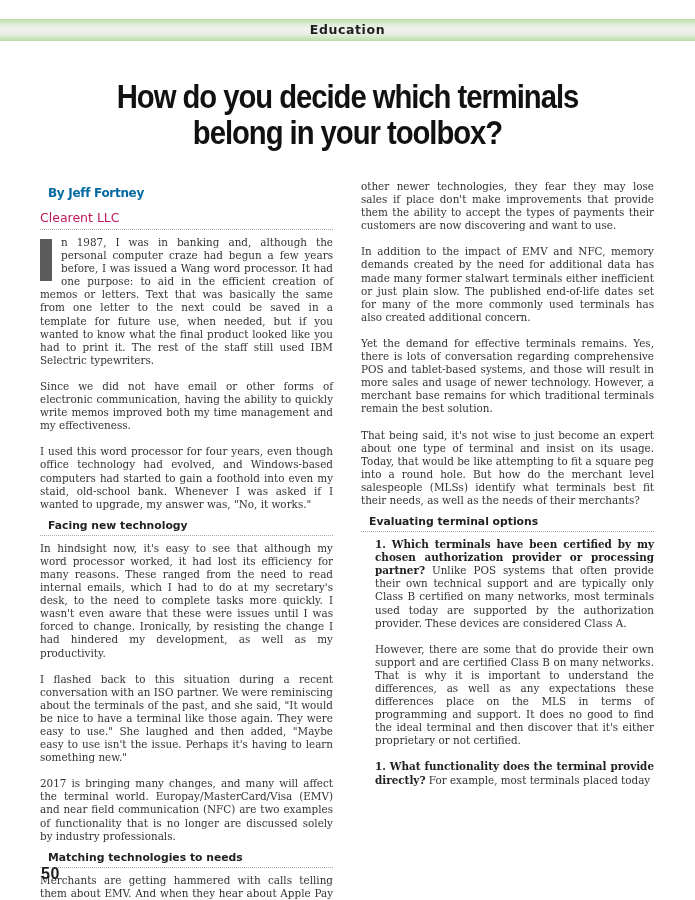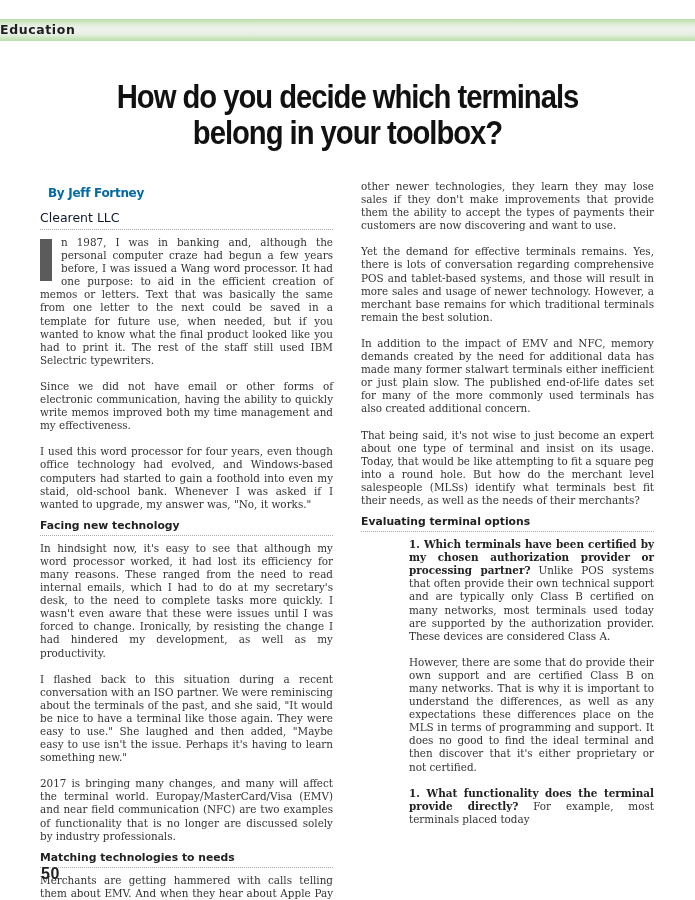--- a/index.html
+++ b/index.html
@@ -1,44 +1,45 @@
 <!DOCTYPE html>
 <html><head>
 <meta charset="utf-8">
 <style>
   html, body { margin: 0; padding: 0; background: #ffffff; }
   body { width: 695px; height: 900px; position: relative; overflow: hidden; color: #2a2a2a; }
   .section-band {
     position: absolute; left: 0; top: 19px; width: 695px; height: 22px;
     background: linear-gradient(to bottom, #b9dfa8 0%, #e6efe2 30%, #eef1ec 50%, #e6efe2 70%, #b9dfa8 100%);
+    text-align: center;
   }
   .section-band span {
     font-family: "DejaVu Sans", sans-serif; font-weight: bold; font-size: 12.5px;
     letter-spacing: 0.6px; color: #1e1e1e; line-height: 22px;
   }
   .headline {
     position: absolute; left: 60px; top: 78px; width: 575px; text-align: center;
     font-family: "Liberation Sans", sans-serif; font-weight: bold; font-size: 34px;
     line-height: 36px; color: #111; letter-spacing: -1.2px;
     transform: scaleX(0.86); transform-origin: center top;
   }
   .col {
     position: absolute; top: 178px; width: 293px;
     font-family: "DejaVu Serif", serif; font-size: 10.4px; line-height: 13.1px;
     color: #333; text-align: justify;
   }
   .col.left { left: 40px; }
   .col.right { left: 361px; top: 180px; width: 293px; }
   .byline-name { font-family: "DejaVu Sans", sans-serif; font-weight: bold; font-size: 12px; color: #0369a1; margin: 8px; line-height: 15px; letter-spacing: -0.3px; }
-  .byline-co { font-family: "DejaVu Sans", sans-serif; font-size: 12.5px; color: #0f172a; margin: 0 0 3px 0; line-height: 17px; }
+  .byline-co { font-family: "DejaVu Sans", sans-serif; font-size: 12.5px; color: #be185d; margin: 0 0 3px 0; line-height: 17px; }
   .dotted { border-bottom: 1px dotted #aaa; margin: 0 0 6px 0; height: 0; }
   p { margin: 0 0 13px 0; }
   .drop { float: left; width: 12px; height: 42px; background: #5b5b5b; margin: 3px 9px 0 0; }
-  .subhead { font-family: "DejaVu Sans", sans-serif; font-weight: bold; font-size: 10.8px; color: #222; margin: -5px 0 2px 0; line-height: 14px; }
-  .indent { margin-left: 48px; }
+  .subhead { font-family: "DejaVu Sans", sans-serif; font-weight: bold; font-size: 10.8px; color: #222; margin: -5px 0 2px 8px; line-height: 14px; }
+  .indent { margin-left: 14px; }
   .q { font-weight: bold; color: #222; }
   .page-num { position: absolute; left: 41px; top: 865px; font-family: Liberation Sans, sans-serif; font-weight: bold; font-size: 16px; color: #1e1e1e; letter-spacing: 0.5px; }
 </style>
 </head>
 <body>
 
 <div class="section-band">
   <span>Education</span>
 </div>
 
@@ -58,23 +59,23 @@
   <div class="dotted"></div>
   <p>In hindsight now, it's easy to see that although my word processor worked, it had lost its efficiency for many reasons. These ranged from the need to read internal emails, which I had to do at my secretary's desk, to the need to complete tasks more quickly. I wasn't even aware that these were issues until I was forced to change. Ironically, by resisting the change I had hindered my development, as well as my productivity.</p>
   <p>I flashed back to this situation during a recent conversation with an ISO partner. We were reminiscing about the terminals of the past, and she said, "It would be nice to have a terminal like those again. They were easy to use." She laughed and then added, "Maybe easy to use isn't the issue. Perhaps it's having to learn something new."</p>
   <p>2017 is bringing many changes, and many will affect the terminal world. Europay/MasterCard/Visa (EMV) and near field communication (NFC) are two examples of functionality that is no longer are discussed solely by industry professionals.</p>
   <div class="subhead">Matching technologies to needs</div>
   <div class="dotted"></div>
   <p>Merchants are getting hammered with calls telling them about EMV. And when they hear about Apple Pay and</p>
 </div>
 
 <div class="col right">
-  <p>other newer technologies, they learn they may lose sales if they don't make improvements that provide them the ability to accept the types of payments their customers are now discovering and want to use.</p>
+  <p>other newer technologies, they fear they may lose sales if place don't make improvements that provide them the ability to accept the types of payments their customers are now discovering and want to use.</p>
+  <p>In addition to the impact of EMV and NFC, memory demands created by the need for additional data has made many former stalwart terminals either inefficient or just plain slow. The published end-of-life dates set for many of the more commonly used terminals has also created additional concern.</p>
   <p>Yet the demand for effective terminals remains. Yes, there is lots of conversation regarding comprehensive POS and tablet-based systems, and those will result in more sales and usage of newer technology. However, a merchant base remains for which traditional terminals remain the best solution.</p>
-  <p>In addition to the impact of EMV and NFC, memory demands created by the need for additional data has made many former stalwart terminals either inefficient or just plain slow. The published end-of-life dates set for many of the more commonly used terminals has also created additional concern.</p>
   <p>That being said, it's not wise to just become an expert about one type of terminal and insist on its usage. Today, that would be like attempting to fit a square peg into a round hole. But how do the merchant level salespeople (MLSs) identify what terminals best fit their needs, as well as the needs of their merchants?</p>
   <div class="subhead">Evaluating terminal options</div>
   <div class="dotted"></div>
   <p class="indent"><span class="q">1. Which terminals have been certified by my chosen authorization provider or processing partner?</span><span> Unlike POS systems that often provide their own technical support and are typically only Class B certified on many networks, most terminals used today are supported by the authorization provider. These devices are considered Class A.</span></p>
   <p class="indent">However, there are some that do provide their own support and are certified Class B on many networks. That is why it is important to understand the differences, as well as any expectations these differences place on the MLS in terms of programming and support. It does no good to find the ideal terminal and then discover that it's either proprietary or not certified.</p>
   <p class="indent"><span class="q">1. What functionality does the terminal provide directly?</span><span> For example, most terminals placed today</span></p>
 </div>
 
 <div class="page-num">50</div>
 

